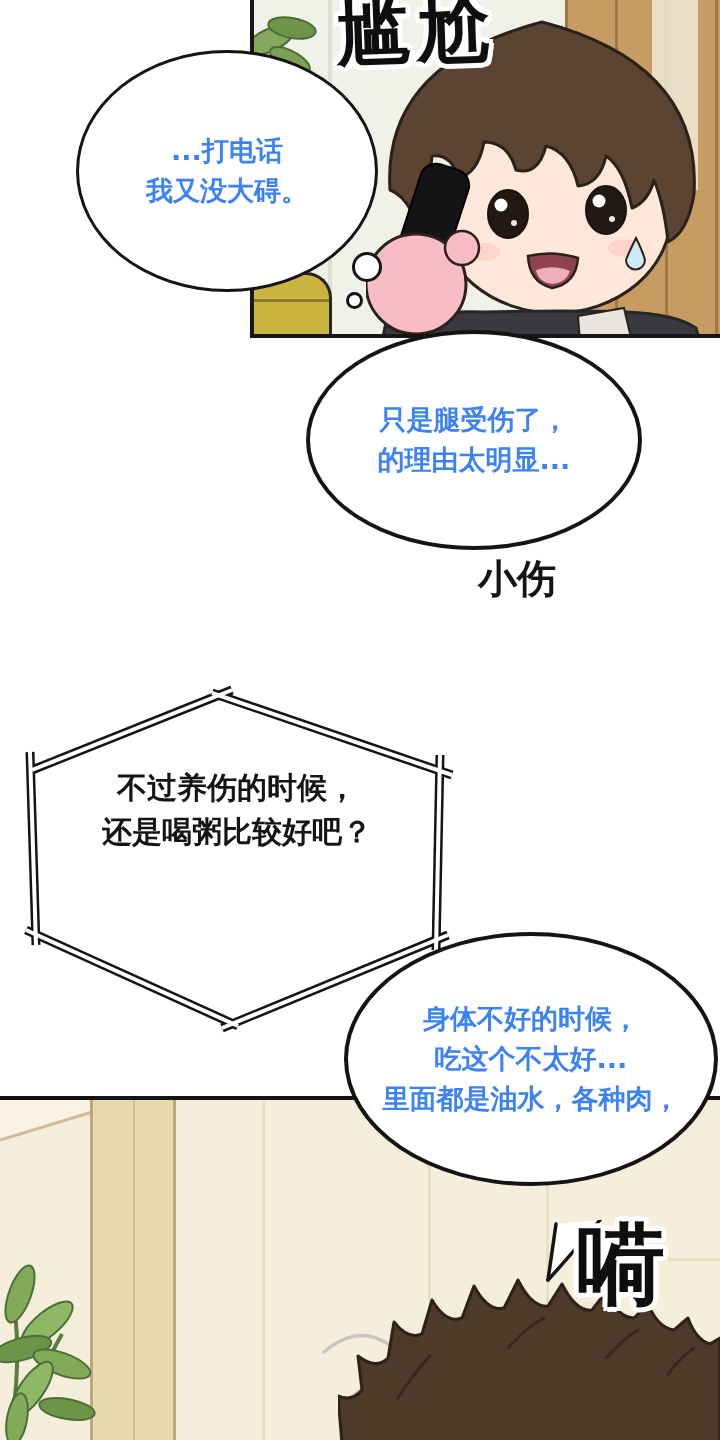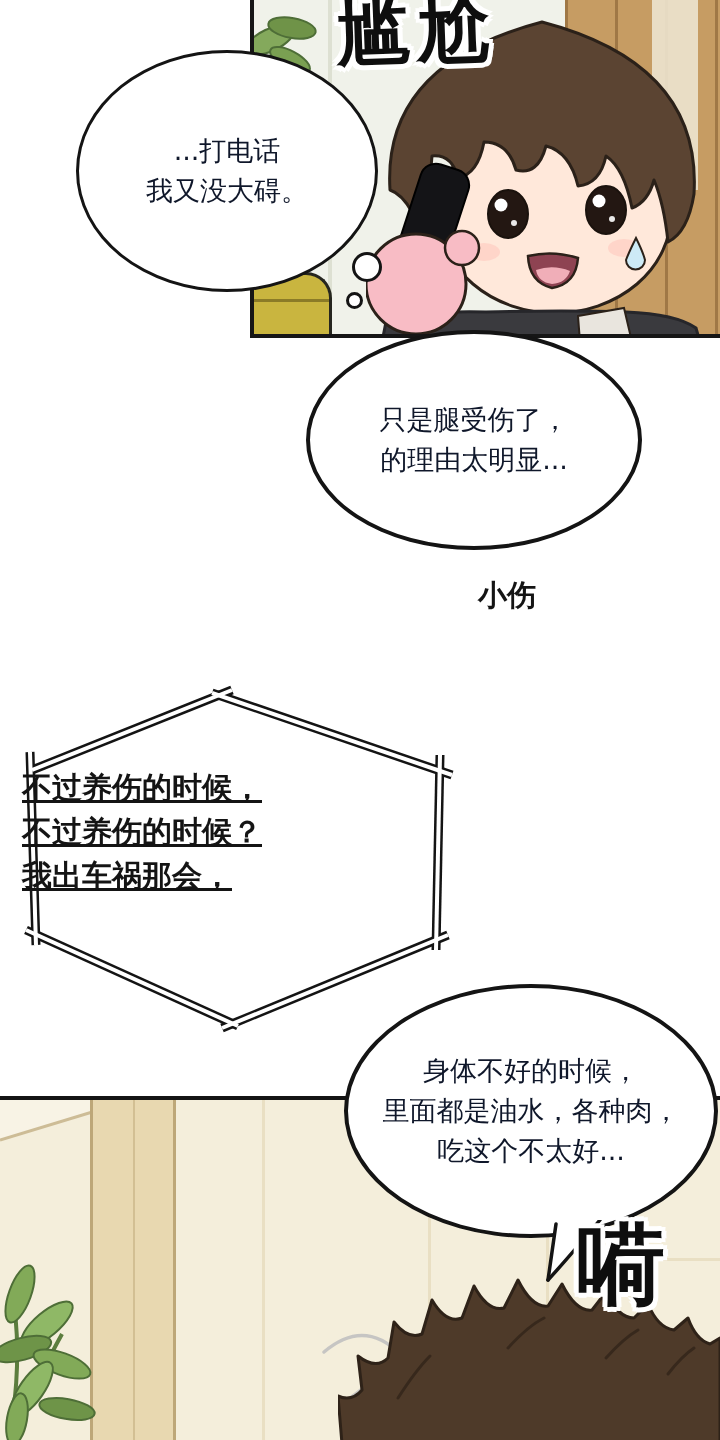--- a/index.html
+++ b/index.html
@@ -40,34 +40,34 @@
     white-space:nowrap;
   }
   .sfx-top { left:336px; top:-18px; font-size:74px; letter-spacing:6px; transform:rotate(-2deg); }
   .sfx-bottom { left:577px; top:1206px; font-size:88px; }
 
   
   .bubble {
     position:absolute; background:#fff; border:4px solid #141414; border-radius:50%;
     display:flex; align-items:center; justify-content:center; text-align:center; z-index:10;
   }
-  .txt { font-weight:400; color:#0f172a; }
+  .txt { font-weight:700; color:#3b82f6; }
   .t27 { font-size:27px; line-height:1.48; }
   .thought { left:76px; top:50px; width:302px; height:242px; border-width:3.5px; }
   .bubble1 { left:306px; top:330px; width:336px; height:220px; }
-  .bubble2 { left:344px; top:984px; width:374px; height:254px; }
+  .bubble2 { left:344px; top:932px; width:374px; height:254px; }
   .bump { position:absolute; background:#fff; border:3px solid #141414; border-radius:50%; z-index:11; }
   .bump-a { left:352px; top:252px; width:30px; height:30px; }
   .bump-b { left:346px; top:292px; width:17px; height:17px; }
-  .caption-label { position:absolute; left:478px; top:552px; font-size:29px; font-weight:700; z-index:11;margin-top:24px; }
+  .caption-label { position:absolute; left:478px; top:552px; font-size:39px; font-weight:700; z-index:11; }
 
   
   .hexframe { position:absolute; left:0; top:665px; width:480px; height:380px; z-index:5; }
-  .hex-text { position:absolute; left:22px; top:766px; width:430px; text-align:left;
-              font-size:30px; font-weight:700; line-height:1.47; z-index:6;text-decoration:underline; }
+  .hex-text { position:absolute; left:22px; top:766px; width:430px; text-align:center;
+              font-size:30px; font-weight:700; line-height:1.47; z-index:6; }
 
   
   .panel-bottom {
     position:absolute; left:0; top:1096px; width:720px; height:344px;
     background:#f4eedb; border-top:4px solid #141414; overflow:hidden;
   }
   .corner { position:absolute; left:0; top:0; width:200px; height:60px; }
   .door {
     position:absolute; left:90px; top:0; width:86px; height:100%;
     background:#e8d8b0; border-left:3px solid #bda778; border-right:3px solid #bda778;
@@ -180,22 +180,21 @@
       <line x1="32" y1="105" x2="232" y2="25"></line>
       <line x1="212" y1="28" x2="452" y2="110"></line>
       <line x1="30" y1="87" x2="36" y2="280"></line>
       <line x1="440" y1="90" x2="436" y2="285"></line>
       <line x1="26" y1="265" x2="238" y2="361"></line>
       <line x1="222" y1="363" x2="448" y2="270"></line>
     </g>
   </svg>
   <div class="hex-text">
     <div>不过养伤的时候，</div>
-    <div>不过养伤的时候？</div>
-    <div>我出车祸那会，</div>
+    <div>还是喝粥比较好吧？</div>
   </div>
 
   <div class="panel-bottom">
     <svg class="corner" viewBox="0 0 200 60">
       <polygon points="0,0 112,0 112,6 0,40" fill="#f8f3e5"></polygon>
       <line x1="0" y1="40" x2="112" y2="6" stroke="#cdbc96" stroke-width="3"></line>
     </svg>
     <div class="door"></div>
     <div class="seam seam-1"></div>
     <div class="seam seam-2"></div>
@@ -238,22 +237,22 @@
         <path d="M170,70 Q190,48 206,40"></path>
         <path d="M268,80 Q286,60 300,52"></path>
         <path d="M330,96 Q344,78 356,70"></path>
       </g>
     </svg>
   </div>
 
   <div class="bubble bubble2">
     <div class="txt t27">
       <div>身体不好的时候，</div>
+      <div>吃这个不太好...</div>
       <div>里面都是油水，各种肉，</div>
-      <div>吃这个不太好...</div>
     </div>
   </div>
   <svg class="tail2" viewBox="0 0 80 64">
     <polygon points="12,60 20,4 64,0" fill="#ffffff"></polygon>
     <g fill="none" stroke="#141414" stroke-width="3.5" stroke-linecap="round">
       <path d="M12,60 L20,4"></path>
       <path d="M64,0 Q34,36 12,60"></path>
     </g>
   </svg>
   <div class="sfx sfx-bottom">嗬</div>

